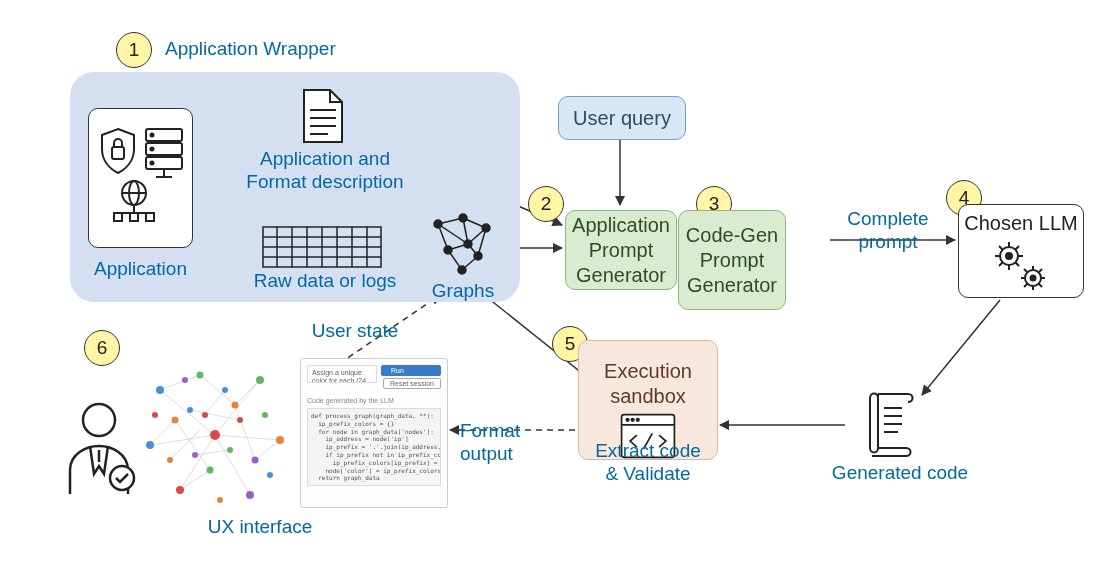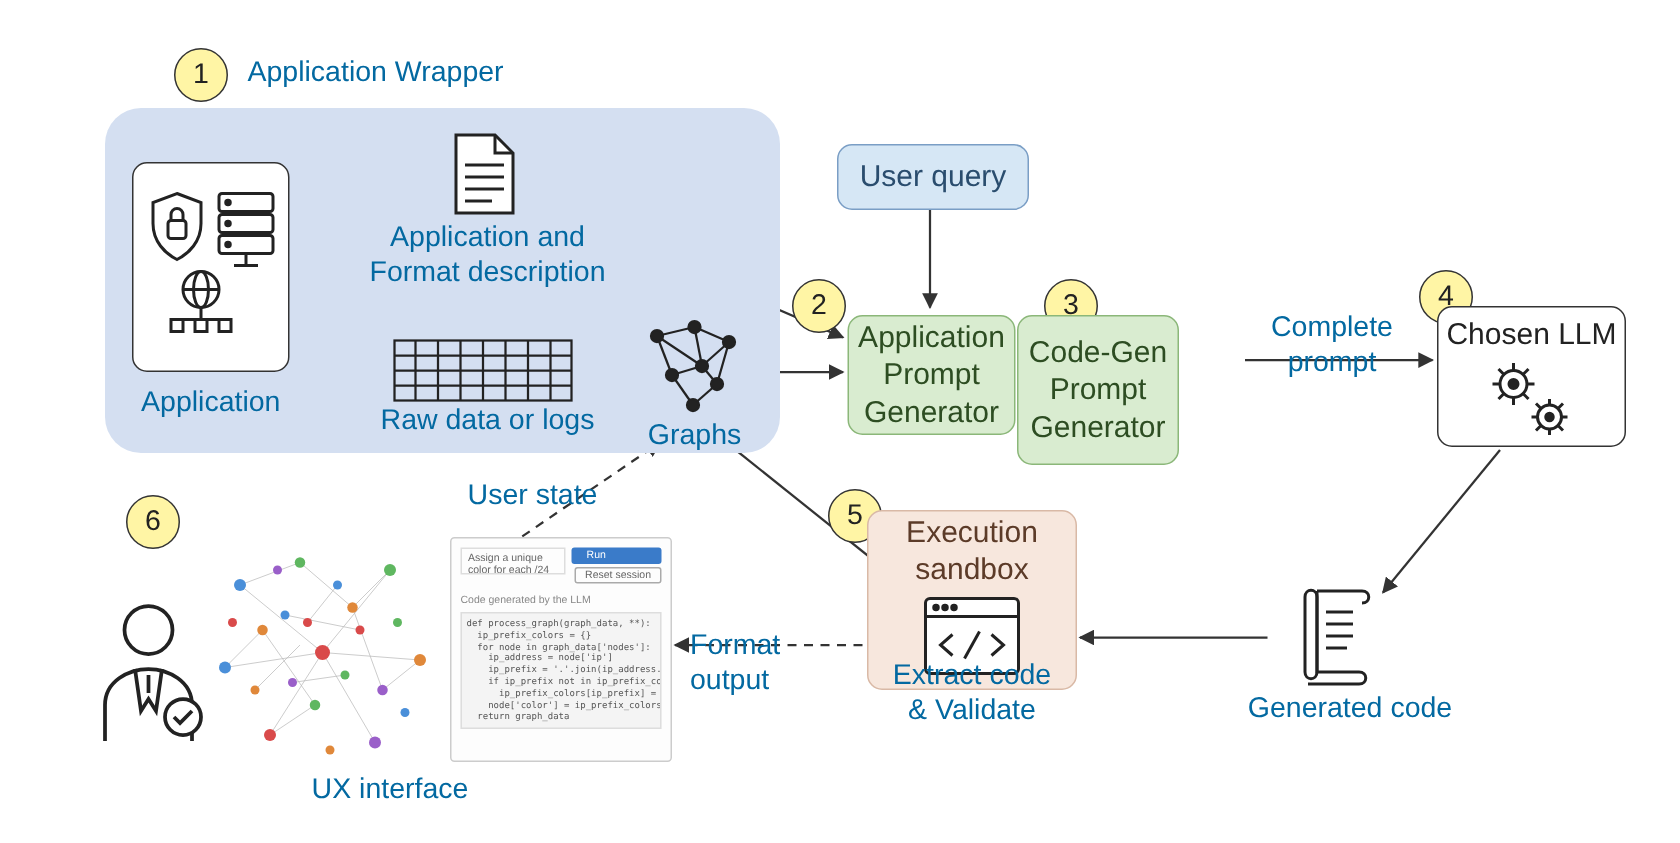--- a/index.html
+++ b/index.html
@@ -309,21 +309,21 @@
       <line x1="28" y1="28" x2="46" y2="28"></line>
     <line x1="28" y1="36" x2="46" y2="36"></line>
       <line x1="28" y1="44" x2="42" y2="44"></line>
   </svg>
 </div>
 <div class="abs label z2" style="left:820px; top:462px; width:160px">Generated code</div>
 
 <div class="abs badge z2" style="left:552px; top:326px">
     <span>5</span>
   </div>
-<div class="abs box sandbox-box z2" style="left:578px; top:340px; width:140px; height:120px; flex-direction:column; justify-content:flex-start; padding-top:2px; gap:4px">
+<div class="abs box sandbox-box z2" style="left:578px; top:340px; width:140px; height:120px; flex-direction:column; justify-content:flex-start; padding-top:18px; gap:4px">
   <span style="white-space:pre-line">Execution
 sandbox</span>
   <svg width="66" height="54" viewBox="0 0 66 54" stroke="#222" stroke-width="2" fill="#fff">
     <rect x="2" y="2" width="62" height="50" rx="3"></rect>
     <line x1="2" y1="14" x2="64" y2="14"></line>
     <circle cx="9" cy="8" r="1.5" fill="#222"></circle>
       <circle cx="15" cy="8" r="1.5" fill="#222"></circle>
       <circle cx="21" cy="8" r="1.5" fill="#222"></circle>
     <polyline points="20,26 12,33 20,40" fill="none"></polyline>
     <polyline points="46,26 54,33 46,40" fill="none"></polyline>

